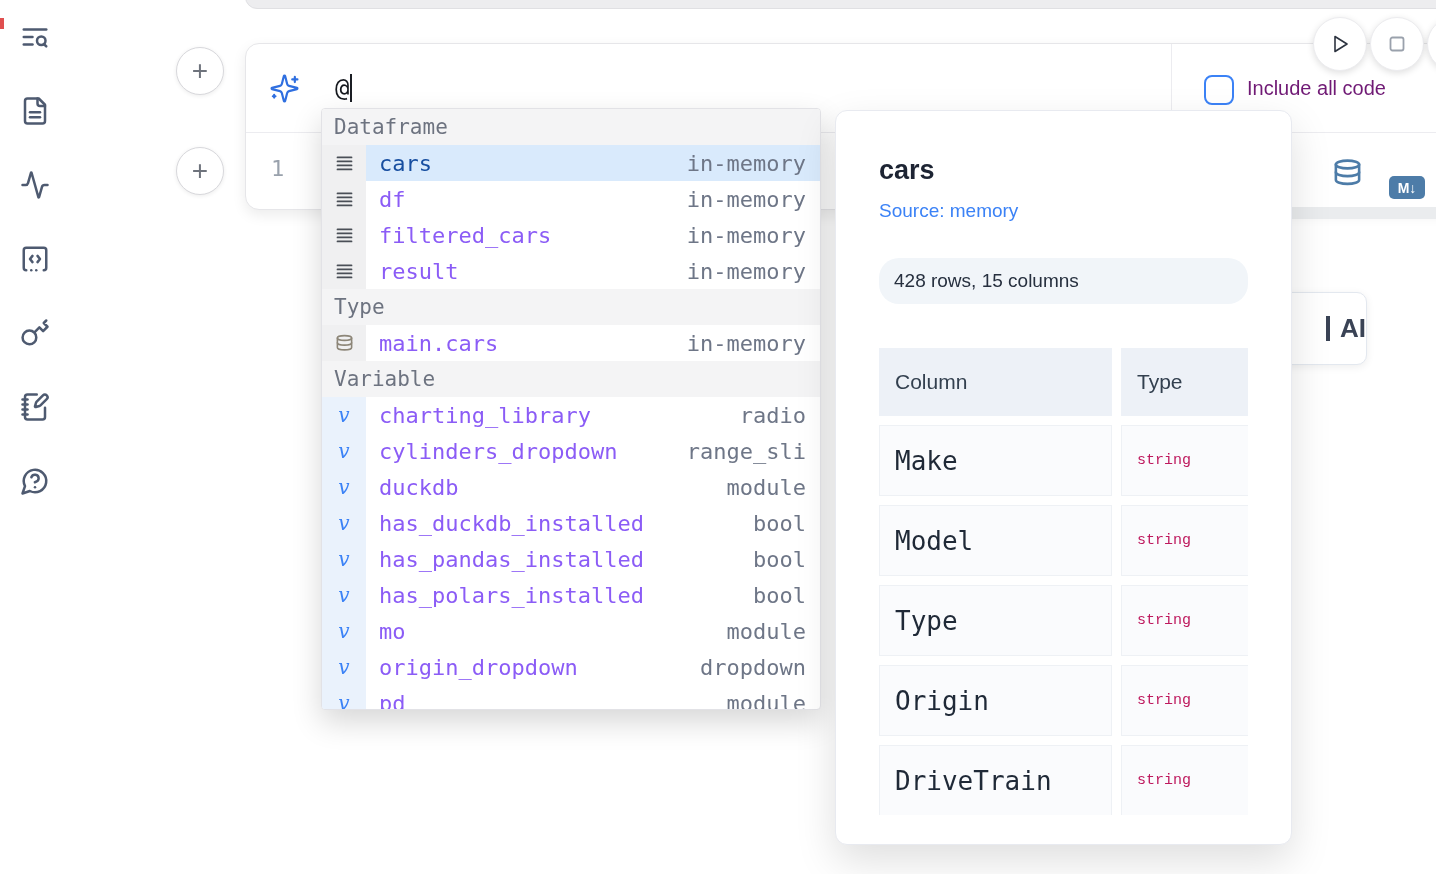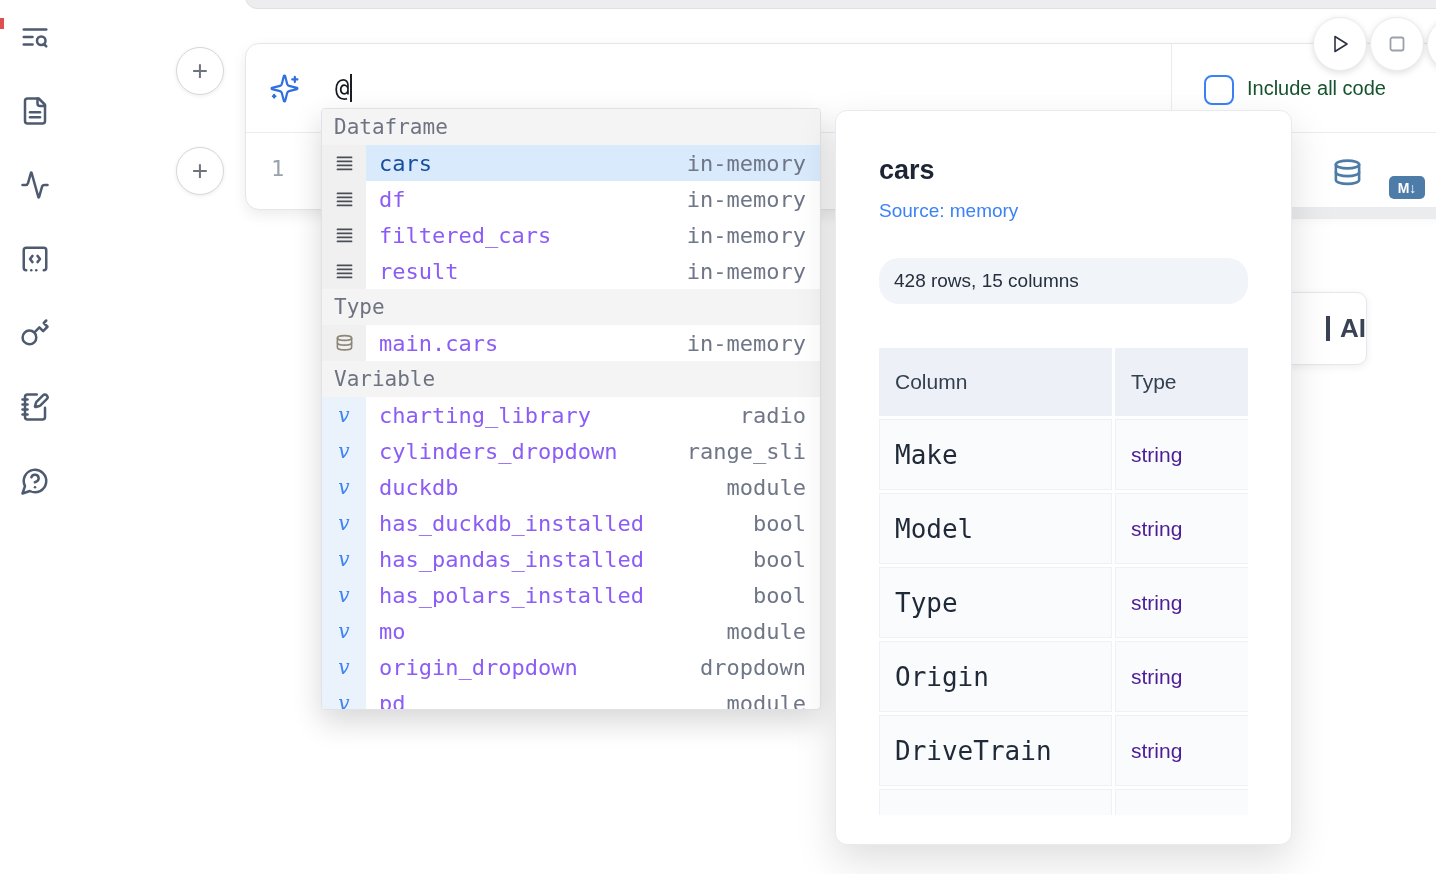--- a/index.html
+++ b/index.html
@@ -23,21 +23,21 @@
   
   .cell{position:absolute;left:245px;top:43px;width:1215px;height:165px;background:#fff;
     border:1px solid #e6e6e9;border-radius:14px;box-shadow:0 5px 14px rgba(0,0,0,.08);z-index:1;}
   .ai-row{position:absolute;left:0;top:0;width:100%;height:88px;border-bottom:1px solid #ececf0;
     display:flex;align-items:center;}
   .sparkle{margin-left:23px;flex:none;display:flex;}
   .prompt-text{margin-left:35px;font-family:"DejaVu Sans Mono",monospace;font-size:24px;color:#15181e;display:flex;align-items:center;}
   .caret{display:inline-block;width:2px;height:28px;background:#1b1e24;margin-left:1px;}
   .v-div{position:absolute;left:925px;top:0;height:87px;border-left:1px solid #ececf0;}
   .cb{position:absolute;left:958px;top:31px;width:26px;height:26px;border:2.5px solid #3b82f6;border-radius:8px;background:#fff;cursor:pointer;}
-  .cb-label{position:absolute;left:1001px;top:33px;font-size:20px;color:#14532d;}
+  .cb-label{position:absolute;left:1001px;top:33px;font-size:20px;color:#701a75;}
   .code-row{position:absolute;left:0;top:88px;width:100%;height:76px;}
   .lineno{position:absolute;left:25px;top:24px;font-family:"DejaVu Sans Mono",monospace;font-size:22px;color:#99a1ac;}
   .db-action{position:absolute;left:1086px;top:26px;cursor:pointer;display:flex;}
   .md-badge{position:absolute;left:1143px;top:44px;width:36px;height:23px;background:#4d7ca8;border-radius:5px;
     color:#fff;font-weight:bold;font-size:14px;display:flex;align-items:center;justify-content:center;cursor:pointer;}
 
   
   .circle-btn{position:absolute;top:17px;width:52px;height:52px;border-radius:50%;background:#fff;
     border:1px solid #ececef;box-shadow:0 2px 7px rgba(0,0,0,.13);display:flex;align-items:center;justify-content:center;
     cursor:pointer;z-index:6;}
@@ -77,27 +77,27 @@
   .ac-row.selected .ac-name{color:#174ea0;}
   .var-glyph{font-family:"DejaVu Serif",serif;font-style:italic;color:#3b82f6;font-size:20px;line-height:1;}
 
   
   .popover{position:absolute;left:835px;top:110px;width:457px;height:735px;background:#fff;border:1px solid #e8eaf0;
     border-radius:12px;box-shadow:0 16px 40px rgba(0,0,0,.13);z-index:30;box-sizing:border-box;padding:44px 43px 0 43px;}
   .pv-title{font-weight:bold;font-size:27px;color:#1d2433;}
   .pv-source{margin-top:14px;font-size:19px;color:#3b82f6;}
   .pv-badge{margin-top:36px;height:46px;background:#f1f5f9;border-radius:20px;display:flex;align-items:center;
     padding-left:15px;font-size:19px;color:#27303f;}
-  .pv-table{margin-top:44px;height:467px;overflow:hidden;display:grid;grid-template-columns:233px 135px;gap:3px;
+  .pv-table{margin-top:44px;height:467px;overflow:hidden;display:grid;grid-template-columns:233px 135px;gap:9px;
     align-content:start;}
   .pv-th{height:68px;background:#edf1f7;display:flex;align-items:center;padding-left:16px;font-size:21px;color:#33404f;box-sizing:border-box;}
   .pv-td{height:71px;display:flex;align-items:center;padding-left:16px;box-sizing:border-box;background:#fafbfd;
     box-shadow:inset 0 0 0 1px #eef1f5;}
   .pv-td.cname{font-family:"DejaVu Sans Mono",monospace;font-size:26px;color:#1f2937;}
-  .pv-td.ctype{font-size:21px;color:#4c1d95;}
+  .pv-td.ctype{font-size:15px;color:#be185d;font-family:Liberation Mono, monospace;}
 </style>
 </head>
 <body>
 
 <div class="red-dot"></div>
 
 <div class="sidebar">
     <div class="sb-btn">
       <span style="display:flex;">
         <svg width="30" height="30" viewBox="0 0 24 24" fill="none" stroke-width="2" stroke-linecap="round" stroke-linejoin="round">

